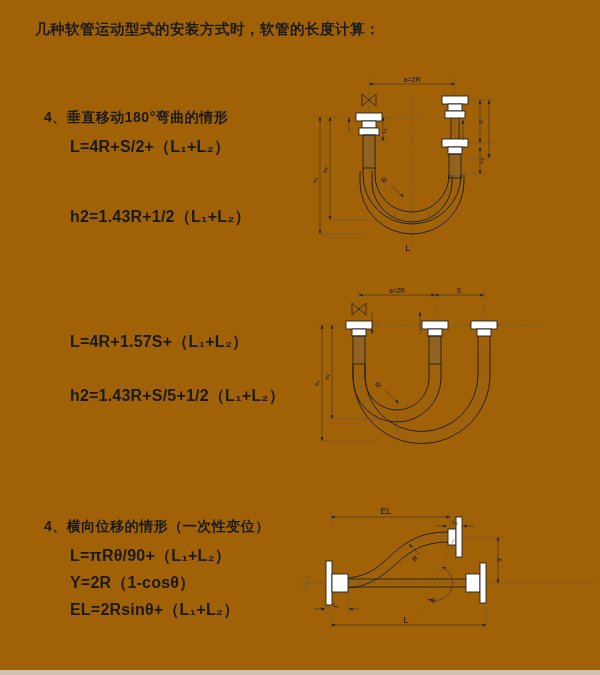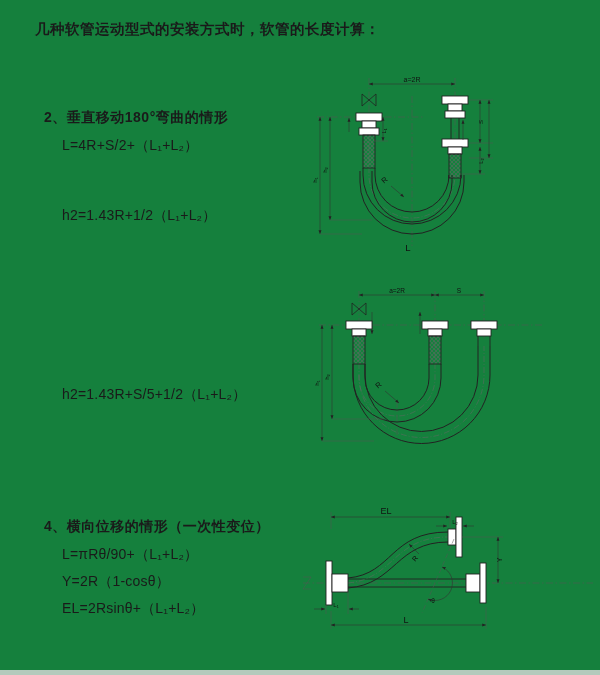--- a/index.html
+++ b/index.html
@@ -4,35 +4,36 @@
 <style>
   html,body{margin:0;padding:0;}
   body{
     width:600px;height:675px;
     background:#ffffff;
     font-family:"Liberation Sans","DejaVu Sans",sans-serif;
     color:#1a1a1a;
     position:relative;
     overflow:hidden;
   }
-  .page{position:absolute;inset:0;background:#15803d;}
+  .page{position:absolute;inset:0;background:#a16207;}
   .doc-title{
     position:absolute;left:35px;top:20px;
     font-size:14.5px;font-weight:700;letter-spacing:.5px;
     white-space:nowrap;
   }
   .sec-heading{
     position:absolute;
     font-size:14px;font-weight:700;letter-spacing:.5px;
     white-space:nowrap;
   }
   .formula{
     position:absolute;
-    font-size:14px;font-weight:400;letter-spacing:.2px;
+    font-size:16px;font-weight:700;letter-spacing:.2px;
     white-space:nowrap;
+    margin-left:8px;
   }
   svg{position:absolute;overflow:visible;}
   .dim{stroke:#333;stroke-width:.6;fill:none;}
   .thin{stroke:#555;stroke-width:.5;fill:none;}
   .cl{stroke:#555;stroke-width:.55;fill:none;stroke-dasharray:7 2.5 1.5 2.5;}
   .hose{stroke:#222;stroke-width:1;fill:none;}
   .hosecl{stroke:#666;stroke-width:.5;fill:none;stroke-dasharray:6 2 1 2;}
   .part{stroke:#222;stroke-width:.9;fill:#fff;}
   .valve{stroke:#222;stroke-width:.8;fill:none;}
   .lbl{font-family:"Liberation Sans","DejaVu Sans",sans-serif;fill:#111;}
@@ -41,21 +42,21 @@
     background:#dcdcdc;opacity:.8;
   }
 </style>
 </head>
 <body>
 
 <div class="page">
 
   <div class="doc-title">几种软管运动型式的安装方式时，软管的长度计算：</div>
 
-  <div class="sec-heading" style="left:44px;top:109px">2、垂直移动180°弯曲的情形</div>
+  <div class="sec-heading" style="left:44px;top:109px">4、垂直移动180°弯曲的情形</div>
   <div class="formula" style="left:62px;top:137px">L=4R+S/2+（L₁+L₂）</div>
   <div class="formula" style="left:62px;top:207px">h2=1.43R+1/2（L₁+L₂）</div>
 
   <svg style="left:312px;top:70px" width="285" height="190" viewBox="0 0 285 190">
     <defs>
       <marker id="ar1" viewBox="0 0 10 10" refX="9" refY="5" markerWidth="7" markerHeight="7" orient="auto-start-reverse">
         <path d="M0,1.5 L9,5 L0,8.5 Z" fill="#222"></path>
       </marker>
       <pattern id="ht1" width="4" height="4" patternUnits="userSpaceOnUse">
         <path d="M0,0 L4,4 M4,0 L0,4" stroke="#666" stroke-width="0.5"></path>
@@ -140,20 +141,21 @@
     </g>
 
     <g>
       <line class="dim" x1="79" y1="116" x2="92" y2="127" marker-end="url(#ar1)"></line>
       <text class="lbl" x="74" y="112" font-size="7.5" text-anchor="middle" transform="rotate(-40 74 112)">R</text>
     </g>
 
     <text class="lbl" x="96" y="181" font-size="9.5" text-anchor="middle">L</text>
   </svg>
 
+  <div class="formula" style="left:62px;top:332px">L=4R+1.57S+（L₁+L₂）</div>
   <div class="formula" style="left:62px;top:386px">h2=1.43R+S/5+1/2（L₁+L₂）</div>
 
   <svg style="left:312px;top:283px" width="285" height="180" viewBox="0 0 285 180">
     <defs>
       <marker id="ar2" viewBox="0 0 10 10" refX="9" refY="5" markerWidth="7" markerHeight="7" orient="auto-start-reverse">
         <path d="M0,1.5 L9,5 L0,8.5 Z" fill="#222"></path>
       </marker>
       <pattern id="ht2" width="4" height="4" patternUnits="userSpaceOnUse">
         <path d="M0,0 L4,4 M4,0 L0,4" stroke="#666" stroke-width="0.5"></path>
       </pattern>

